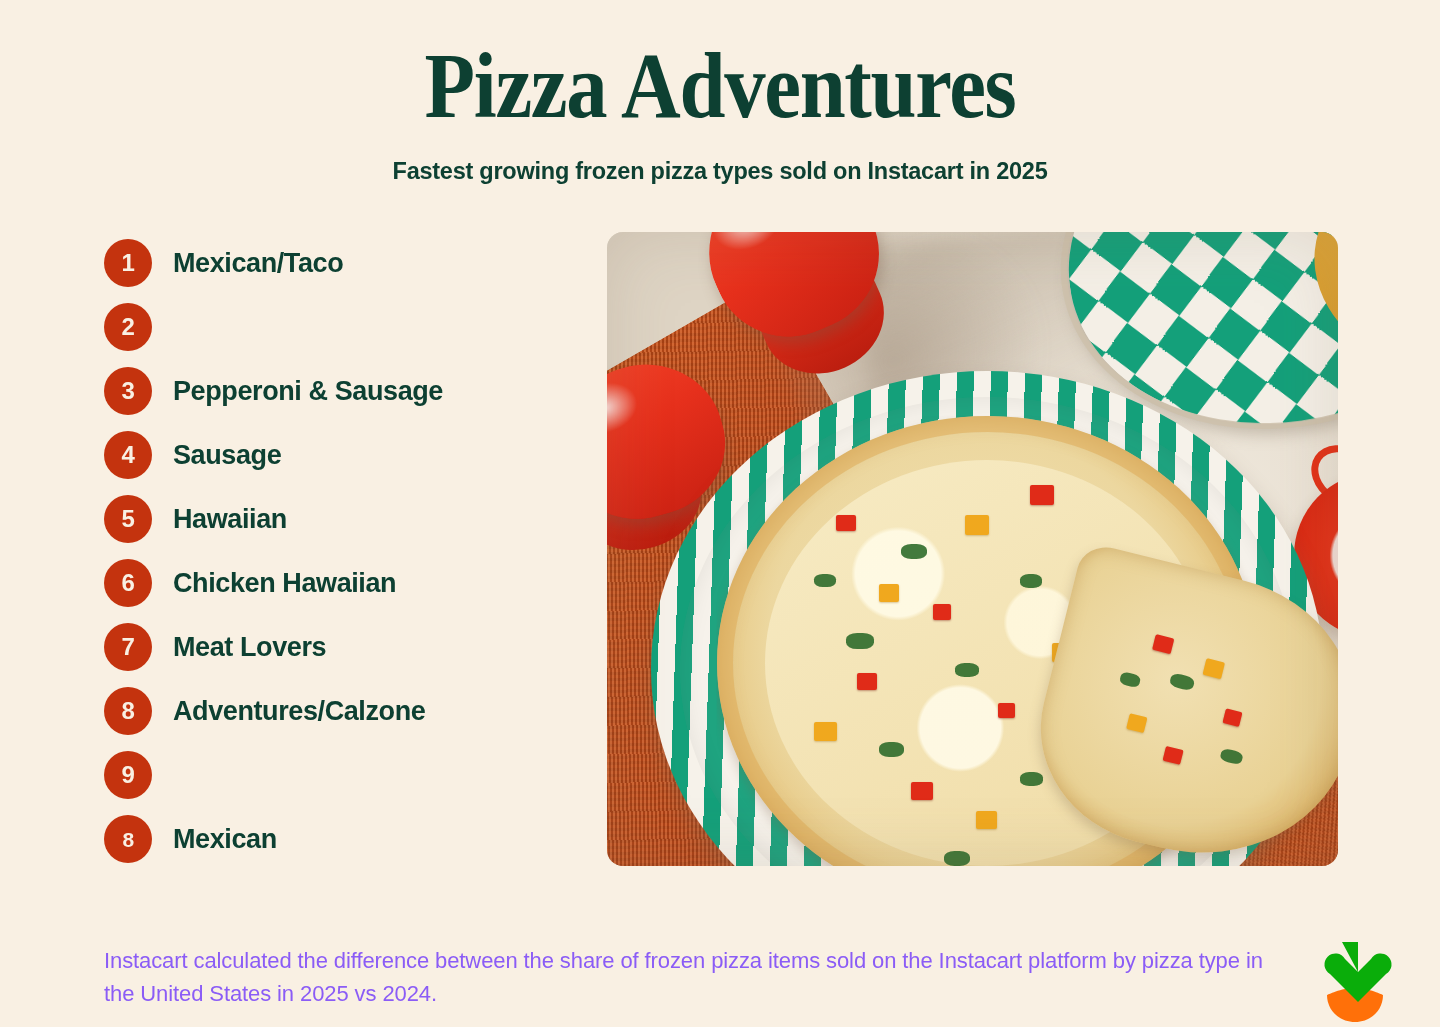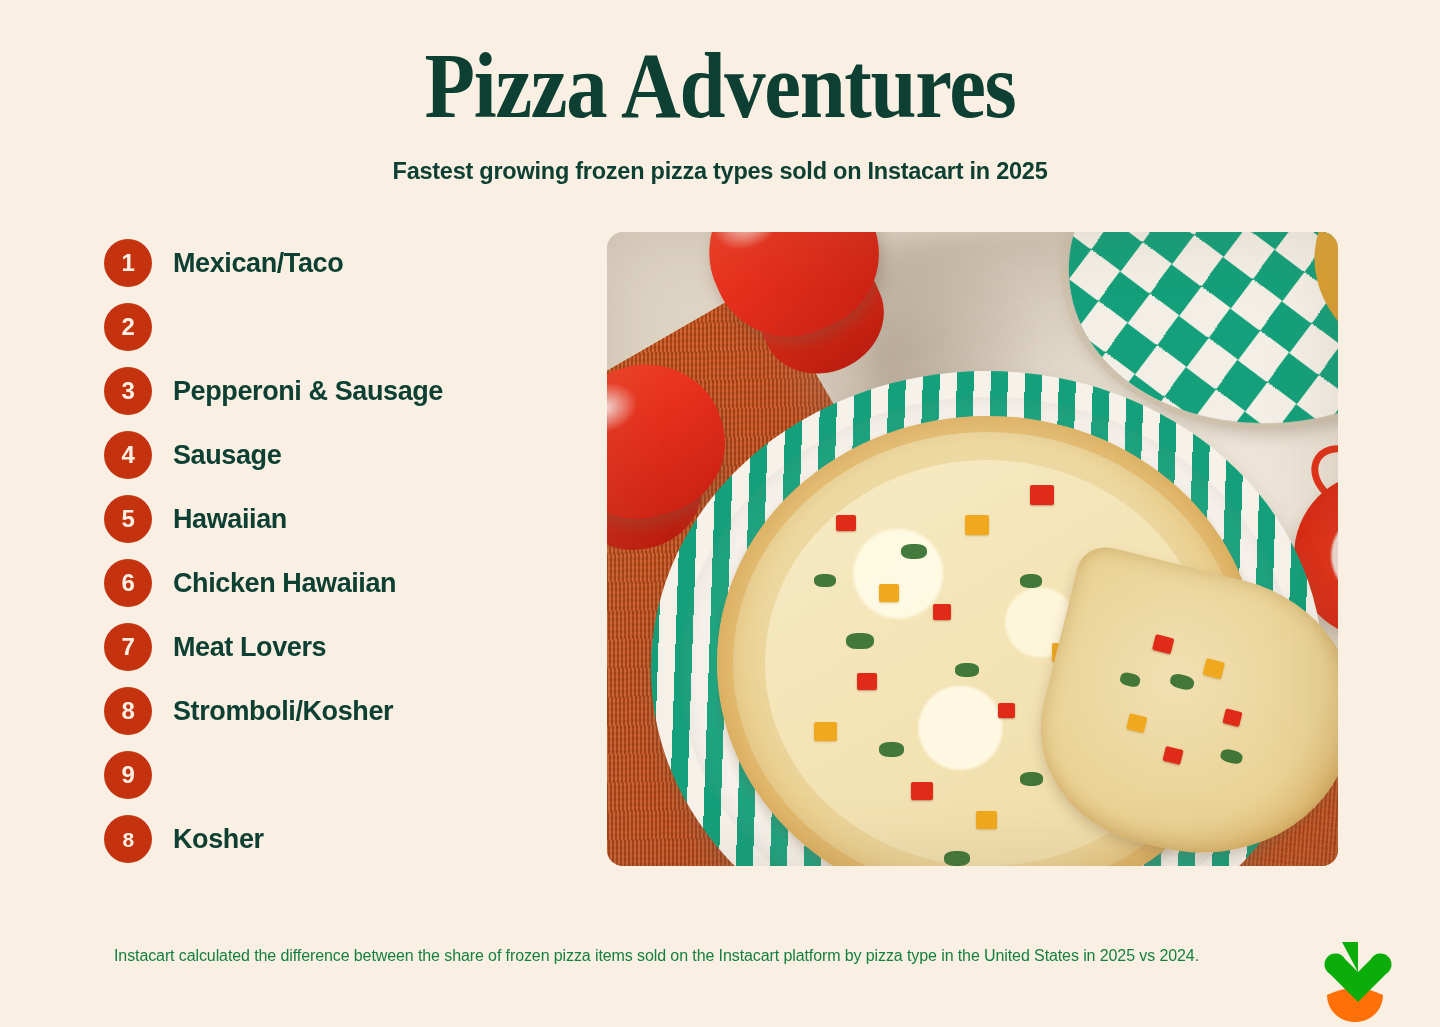--- a/index.html
+++ b/index.html
@@ -223,24 +223,23 @@
 
   .vignette {
     inset:0;
     box-shadow:inset 0 0 70px rgba(120,100,80,0.18);
     pointer-events:none;
   }
 
   
   .footnote {
     position:absolute; left:104px; top:944px; width:1190px;
-    font-size:16px; line-height:1.52;
-    color:#15803d;
+    font-size:22px; line-height:1.52;
+    color:#8b5cf6;
     letter-spacing:-0.1px;
-    margin-left:10px;
   }
 
   
   .logo { position:absolute; left:1309px; top:938px; width:92px; height:92px; }
 </style>
 </head>
 <body>
 
 <div class="page">
 
@@ -270,28 +269,28 @@
     <li class="rank-item">
       <span class="rank-badge">6</span>
       <span class="rank-label">Chicken Hawaiian</span>
     </li>
     <li class="rank-item">
       <span class="rank-badge">7</span>
       <span class="rank-label">Meat Lovers</span>
     </li>
     <li class="rank-item">
       <span class="rank-badge">8</span>
-      <span class="rank-label">Stromboli/Kosher</span>
+      <span class="rank-label">Adventures/Calzone</span>
     </li>
     <li class="rank-item">
       <span class="rank-badge">9</span>
     </li>
     <li class="rank-item two-digit">
       <span class="rank-badge">8</span>
-      <span class="rank-label">Kosher</span>
+      <span class="rank-label">Mexican</span>
     </li>
   </ol>
 
   <div class="photo">
     <div class="ph bg-wall"></div>
     <div class="ph wall-shadow1"></div>
     <div class="ph wall-crack"></div>
 
     <div class="ph napkin-left"></div>
 

